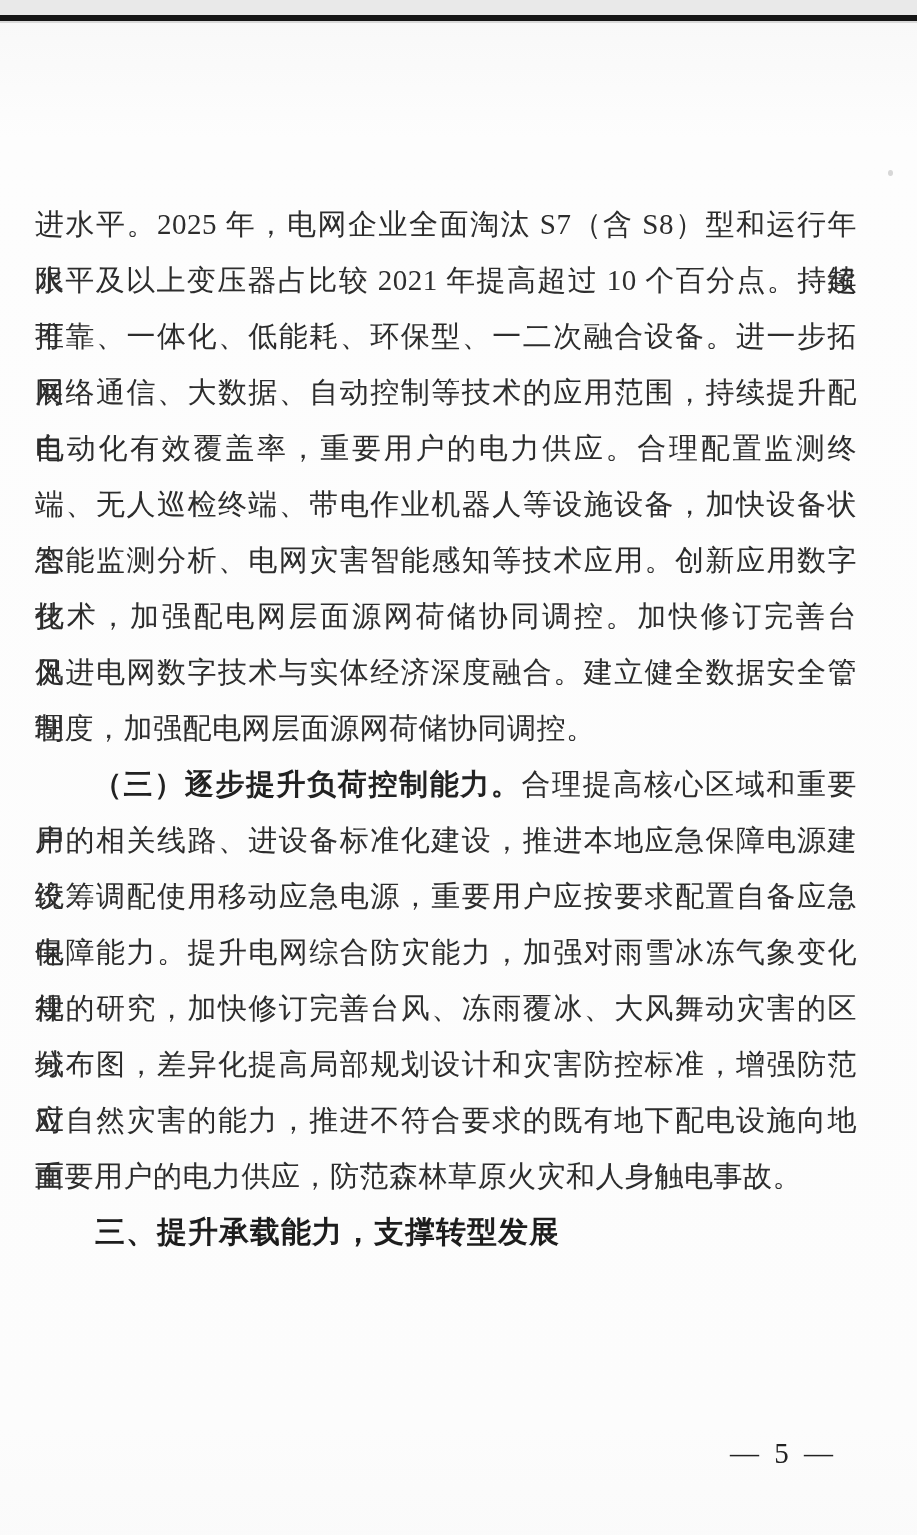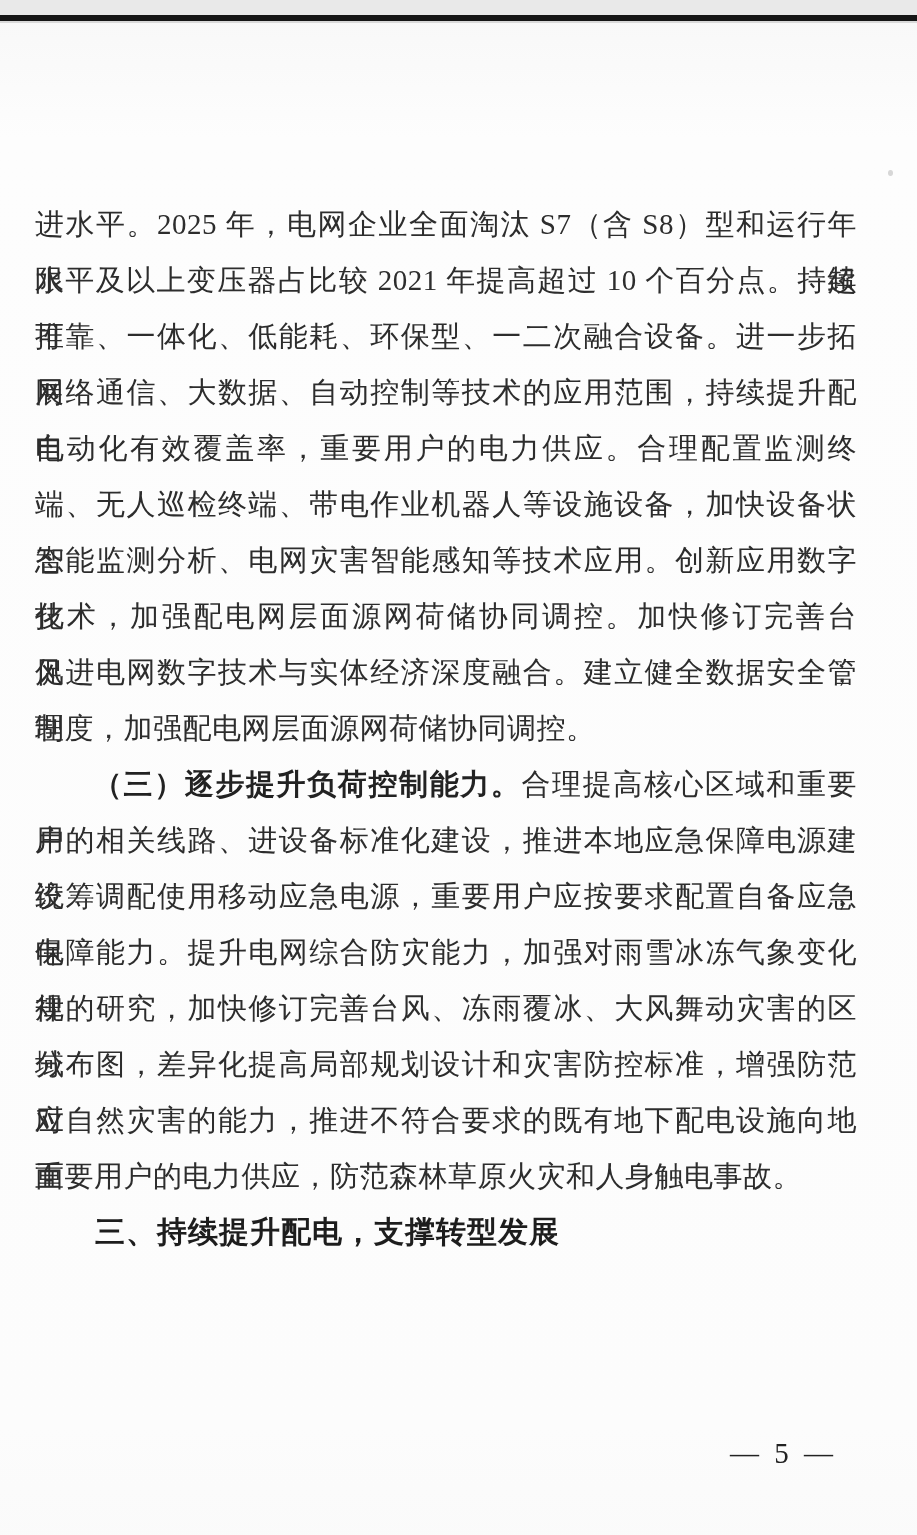--- a/index.html
+++ b/index.html
@@ -97,17 +97,17 @@
       <div class="line just"><span>促进电网数字技术与实体经济深度融合。建立健全数据安全管理</span></div>
       <div class="line"><span>制度，加强配电网层面源网荷储协同调控。</span></div>
       <div class="line just indent"><span class="lead">（三）逐步提升负荷控制能力。</span><span>合理提高核心区域和重要用</span></div>
       <div class="line just"><span>户的相关线路、进设备标准化建设，推进本地应急保障电源建设，</span></div>
       <div class="line just"><span>统筹调配使用移动应急电源，重要用户应按要求配置自备应急电</span></div>
       <div class="line just"><span>保障能力。提升电网综合防灾能力，加强对雨雪冰冻气象变化规</span></div>
       <div class="line just"><span>律的研究，加快修订完善台风、冻雨覆冰、大风舞动灾害的区域</span></div>
       <div class="line just"><span>分布图，差异化提高局部规划设计和灾害防控标准，增强防范应</span></div>
       <div class="line just"><span>对自然灾害的能力，推进不符合要求的既有地下配电设施向地面</span></div>
       <div class="line"><span>重要用户的电力供应，防范森林草原火灾和人身触电事故。</span></div>
-      <div class="line indent heading"><span>三、持续提升配电，支撑转型发展</span></div>
+      <div class="line indent heading"><span>三、提升承载能力，支撑转型发展</span></div>
     </div>
 
   <div class="page-number">— 5 —</div>
 </div>
 
 </body></html>

